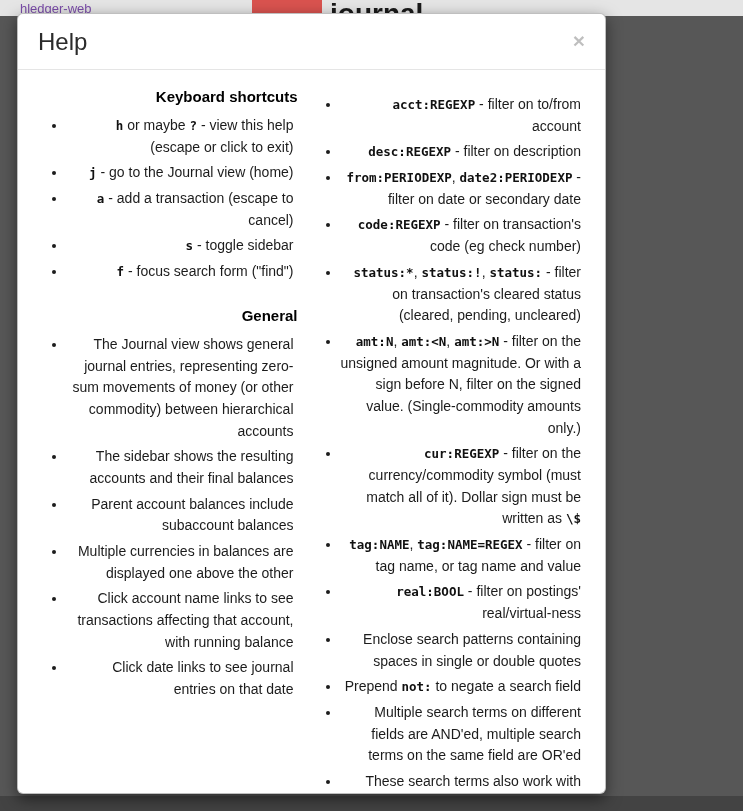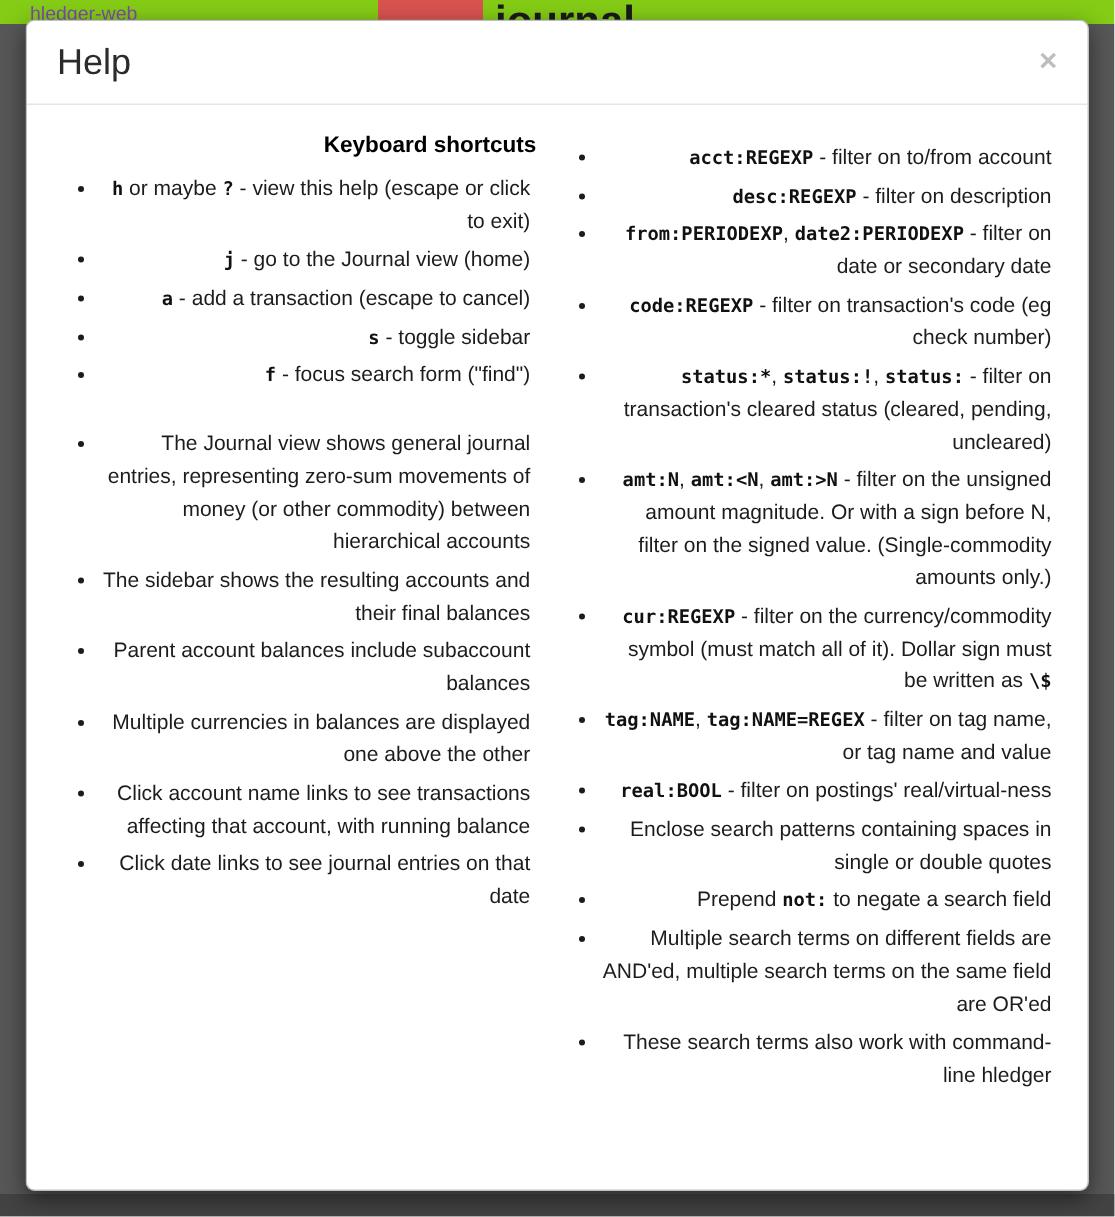--- a/index.html
+++ b/index.html
@@ -8,21 +8,21 @@
     width: 743px; height: 811px;
     position: relative;
     overflow: hidden;
     background: #ffffff;
     font-family: "Liberation Sans", sans-serif;
   }
 
   
   .page-top {
     position: absolute; top: 0; left: 0; right: 0; height: 16px;
-    background: #84cc16;
+    background: #e5e5e5;
     overflow: hidden;
     z-index: 1;
   }
   .brand-link {
     position: absolute; left: 20px; top: 1px;
     font-size: 13px;
     color: #7a4ca8;
     text-decoration: none;
   }
   .page-accent {
@@ -42,21 +42,21 @@
     z-index: 2;
   }
   .backdrop-bottom {
     position: absolute; left: 0; right: 0; bottom: 0; height: 15px;
     background: #434343;
   }
 
   
   .modal {
     position: absolute; left: 17px; top: 13px;
-    width: 709px; height: 781px;
+    width: 589px; height: 781px;
     background: #ffffff;
     border: 1px solid rgba(0,0,0,0.25);
     border-radius: 6px;
     box-shadow: 0 5px 15px rgba(0,0,0,0.5);
     z-index: 10;
     overflow: hidden;
   }
   .modal-header {
     padding: 15px 20px 14px 20px;
     border-bottom: 1px solid #e5e5e5;
@@ -133,20 +133,21 @@
   <div class="modal-body">
     <div class="col">
       <h2 class="section-heading">Keyboard shortcuts</h2>
       <ul class="help-list">
           <li><code>h</code><span> or maybe </span><code>?</code><span> - view this help (escape or click to exit)</span></li>
           <li><code>j</code><span> - go to the Journal view (home)</span></li>
           <li><code>a</code><span> - add a transaction (escape to cancel)</span></li>
           <li><code>s</code><span> - toggle sidebar</span></li>
           <li><code>f</code><span> - focus search form ("find")</span></li>
         </ul>
+      <h2 class="section-heading">General</h2>
       <ul class="help-list">
           <li><span>The Journal view shows general journal entries, representing zero-sum movements of money (or other commodity) between hierarchical accounts</span></li>
           <li><span>The sidebar shows the resulting accounts and their final balances</span></li>
           <li><span>Parent account balances include subaccount balances</span></li>
           <li><span>Multiple currencies in balances are displayed one above the other</span></li>
           <li><span>Click account name links to see transactions affecting that account, with running balance</span></li>
           <li><span>Click date links to see journal entries on that date</span></li>
         </ul>
     </div>
     <div class="col">

